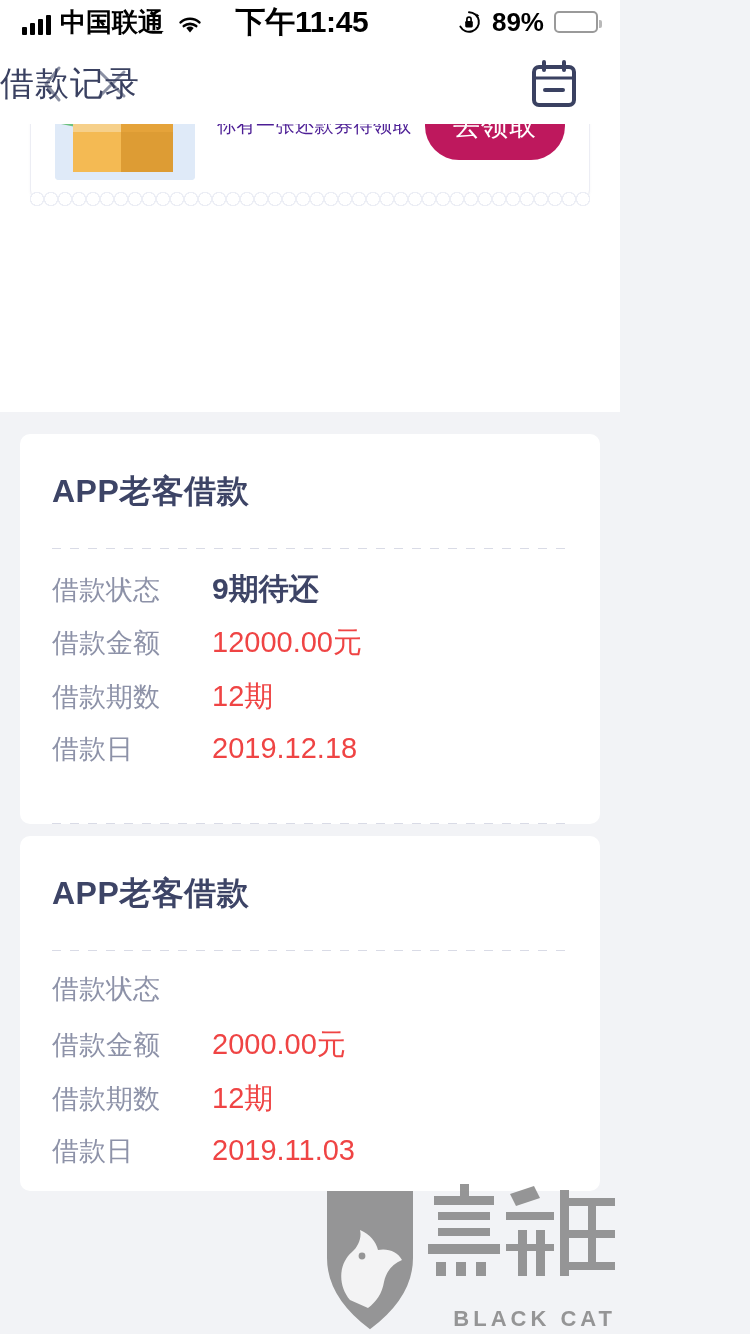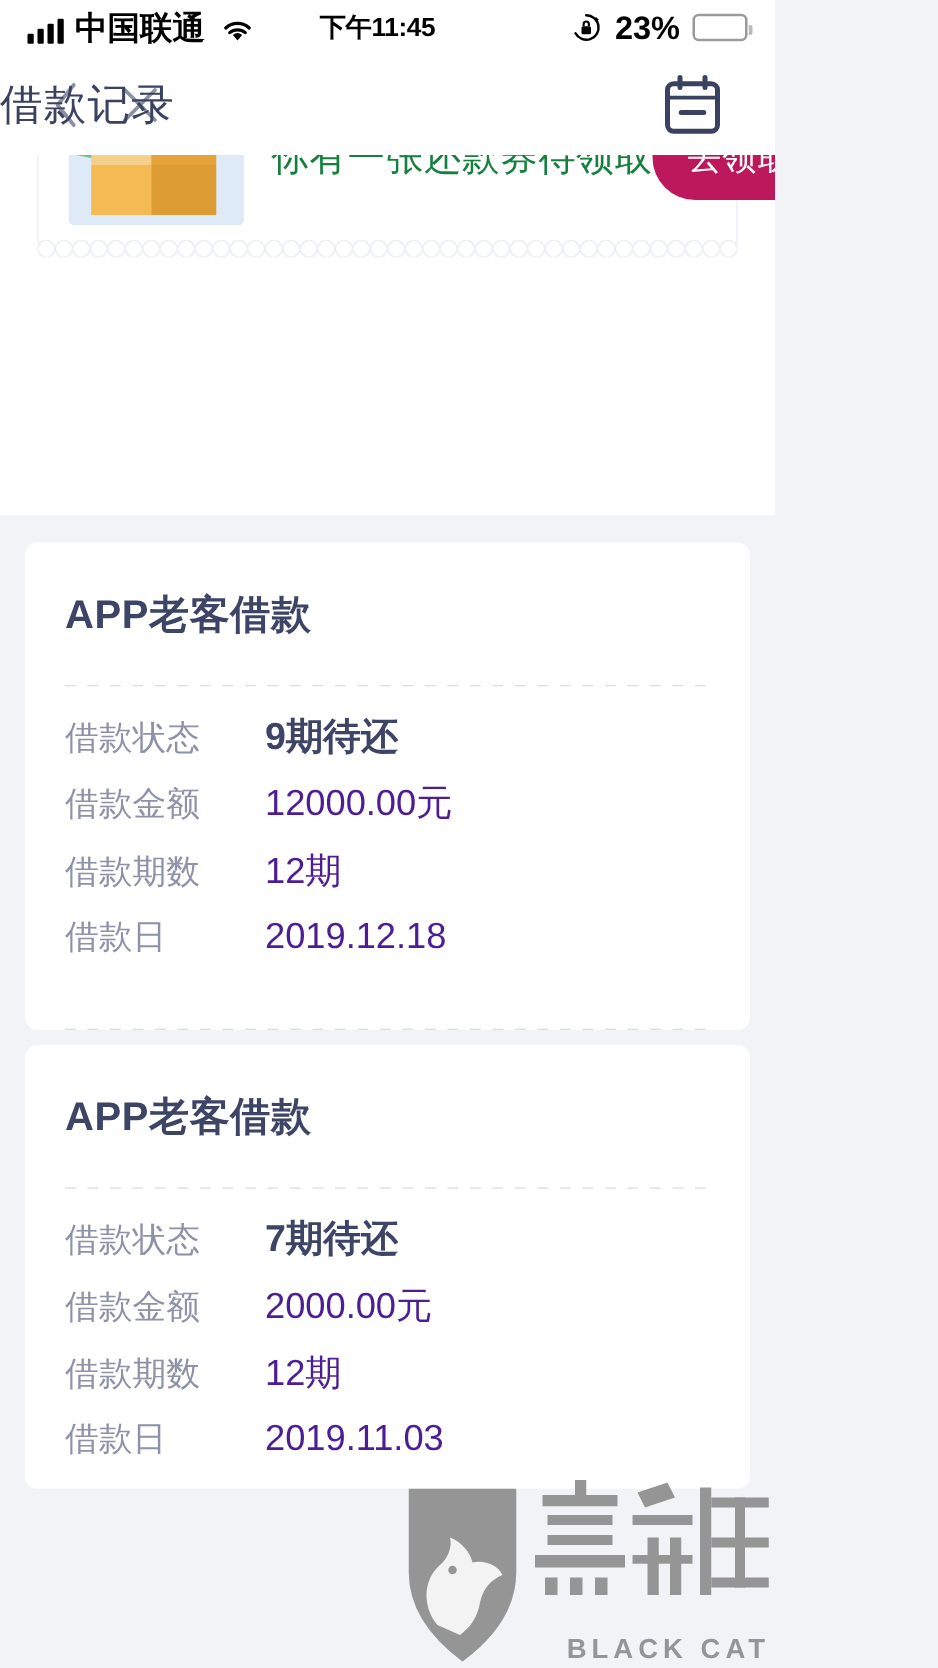--- a/index.html
+++ b/index.html
@@ -23,21 +23,21 @@
   .signal i:nth-child(1){height:8px}
   .signal i:nth-child(2){height:12px}
   .signal i:nth-child(3){height:16px}
   .signal i:nth-child(4){height:20px}
   .carrier{ font-size:26px; font-weight:bold; line-height:26px; letter-spacing:0;}
   .wifi{ position:relative; width:26px; height:20px; margin-left:4px;}
   .wifi svg{ display:block; }
   .sb-center{
     position:absolute; left:0; right:16px; top:0; height:44px;
     display:flex; align-items:center; justify-content:center;
-    font-size:21px; font-weight:bold; letter-spacing:-.3px;
+    font-size:30px; font-weight:bold; letter-spacing:-.3px;
   }
   .sb-right{ margin-left:auto; display:flex; align-items:center; gap:10px; position:relative; z-index:2;}
   .rotlock{ width:26px; height:26px; }
   .battpct{ font-size:26px; font-weight:bold;}
   .battery{ position:relative; width:44px; height:22px; border:2px solid #9a9a9a; border-radius:5px; padding:2px;}
   .battery .fill{ height:100%; background:#000; border-radius:2px;}
   .battery:after{
     content:""; position:absolute; right:-6px; top:7px; width:3px; height:8px;
     background:#b9b9b9; border-radius:0 2px 2px 0;
   }
@@ -63,21 +63,21 @@
   .banner-card:after{
     content:""; position:absolute; left:-1px; right:-1px; bottom:-7px; height:14px;
     background-image:radial-gradient(circle at 7px 7px, #ffffff 6px, #eceef5 6px, #eceef5 7px, transparent 7.5px);
     background-size:14px 14px; background-repeat:repeat-x;
   }
   .banner-thumb{
     width:140px; height:108px; border-radius:4px; background:#dfeaf8;
     position:relative; overflow:hidden; flex:0 0 140px;
   }
   .banner-text{
-    flex:1; font-size:30px; color:#15803d; letter-spacing:.5px; padding-left:22px; white-space:nowrap;
+    flex:1; font-size:19px; color:#4c1d95; letter-spacing:.5px; padding-left:22px; white-space:nowrap;
   }
   .banner-btn{
     flex:0 0 auto; background:#be185d; color:#fff; font-size:27px;
     border-radius:40px; padding:16px 28px; border:none; cursor:pointer; letter-spacing:1px;
   }
 
   
   .white-gap{ background:#fff; height:78px;}
 
   
@@ -89,21 +89,21 @@
     font-size:32px; color:#3d4466; font-weight:bold; padding:36px 0 0 0; letter-spacing:.5px;
   }
   .dashed{
     height:1px; margin:34px 0 0 0;
     background-image:linear-gradient(to right, #d9dbe6 0 9px, transparent 9px 18px);
     background-size:18px 1px; background-repeat:repeat-x;
   }
   .rows{ padding:20px 0 4px 0;}
   .row{ display:flex; align-items:baseline; height:54px;}
   .row-label{ width:160px; flex:0 0 160px; font-size:27px; color:#8d92a8;}
-  .row-value{ font-size:29px; color:#4c1d95;}
+  .row-value{ font-size:29px; color:#ef4444;}
   .row-value.strong{ font-weight:bold; font-size:30px; color:#3d4466;}
   .card-foot{
     display:flex; align-items:center; padding:26px 0 30px 0;
   }
   .speaker{ flex:0 0 auto; width:38px; height:30px; margin-right:16px;}
   .foot-text{ flex:1; font-size:28px; color:#4a5270; letter-spacing:.5px; white-space:nowrap;}
   .upload-btn{
     flex:0 0 auto; background:#fff; color:#5a74ef; border:2px solid #5a74ef;
     border-radius:40px; font-size:27px; padding:14px 30px; cursor:pointer; letter-spacing:1px;
     font-weight:bold;
@@ -146,21 +146,21 @@
 
     <div class="sb-right">
       <span class="rotlock">
         <svg width="26" height="26" viewBox="0 0 26 26">
           <path d="M13 3.2 a9.8 9.8 0 1 1 -8.6 14.4" stroke="#000" stroke-width="2" fill="none" stroke-linecap="round"></path>
           <path d="M20.6 4.4 l2.6 2.3 -3.2 1.8" fill="#000"></path>
           <rect x="9.2" y="12" width="7.6" height="6.4" rx="1.3" fill="#000"></rect>
           <path d="M10.9 12 v-1.7 a2.1 2.1 0 0 1 4.2 0 V12" stroke="#000" stroke-width="1.7" fill="none"></path>
         </svg>
       </span>
-      <span class="battpct">23%</span>
+      <span class="battpct">89%</span>
       <span class="battery"><span class="fill"></span></span>
     </div>
   </div>
 
   <div class="navbar">
     <div class="nav-left">
       <span class="icon-btn">
         <svg width="26" height="44" viewBox="0 0 26 44">
           <path d="M19 6 L6 22 L19 38" stroke="#8b90a3" stroke-width="3" fill="none" stroke-linecap="round" stroke-linejoin="round"></path>
         </svg>
@@ -234,21 +234,20 @@
       </div>
       <div class="dashed"></div>
     </div>
 
     <div class="card">
       <div class="card-title">APP老客借款</div>
       <div class="dashed"></div>
       <div class="rows">
         <div class="row">
           <span class="row-label">借款状态</span>
-          <span class="row-value strong">7期待还</span>
         </div>
         <div class="row">
           <span class="row-label">借款金额</span>
           <span class="row-value">2000.00元</span>
         </div>
         <div class="row">
           <span class="row-label">借款期数</span>
           <span class="row-value">12期</span>
         </div>
         <div class="row">

